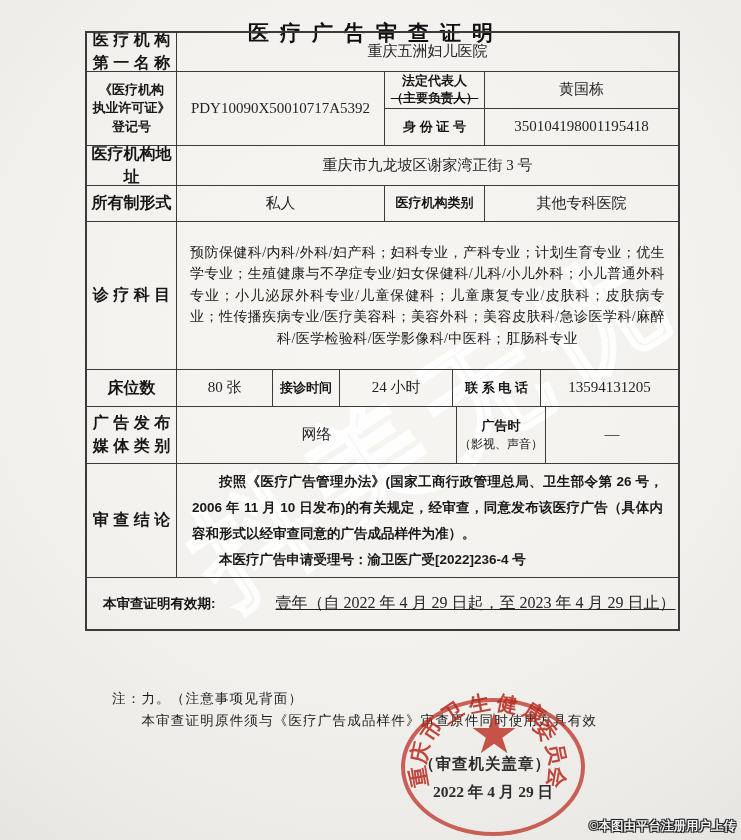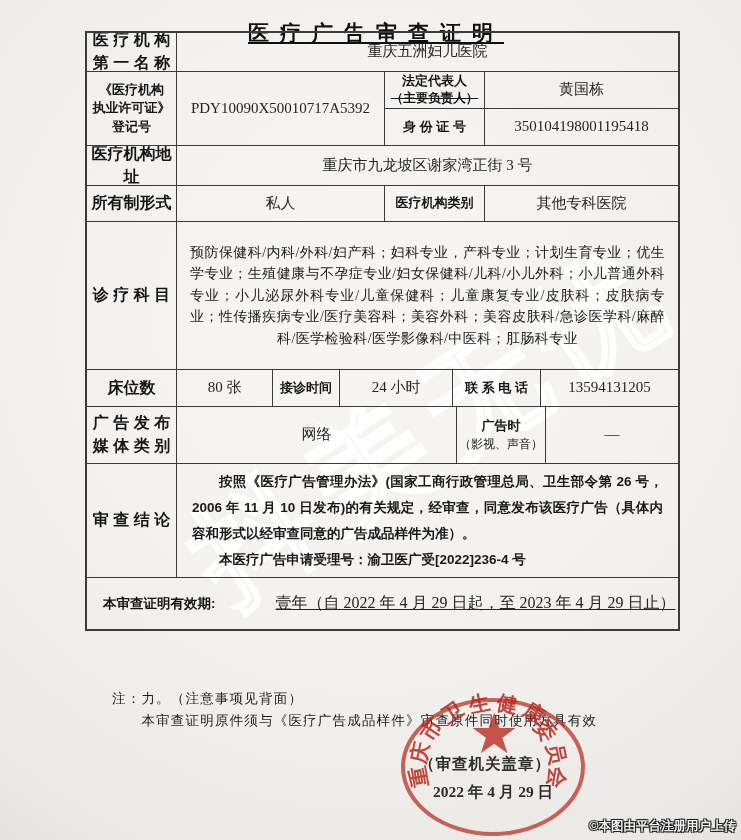--- a/index.html
+++ b/index.html
@@ -4,21 +4,21 @@
 <style>
   html,body { margin:0; padding:0; }
   .page {
     position:relative; width:741px; height:840px; overflow:hidden;
     background: radial-gradient(circle at 50% 38%, #f7f6f3 0%, #f3f1ee 55%, #ebe9e5 90%, #e6e4e0 100%);
     font-family:"Liberation Serif", serif; color:#1f1f1f;
   }
   .title {
     position:absolute; top:5px; left:0; width:100%; text-align:center;
     font-family:"Liberation Sans", sans-serif; font-weight:bold;
-    font-size:21px; letter-spacing:11px; text-indent:11px; color:#101010;text-decoration:underline;
+    font-size:21px; letter-spacing:11px; text-indent:11px; color:#101010;
   }
   
   .cert-table {
     position:absolute; left:85px; top:31px; width:595px;
     border:2px solid #3b3b3b; box-sizing:border-box;
     display:flex; flex-direction:column; background:transparent;
   }
   .row { display:flex; border-bottom:1px solid #3b3b3b; box-sizing:border-box; flex-shrink:0; }
   .row:last-child { border-bottom:none; }
   .h-r1{height:39px}.h-r2{height:74px}.h-r3{height:40px}.h-r4{height:36px}

